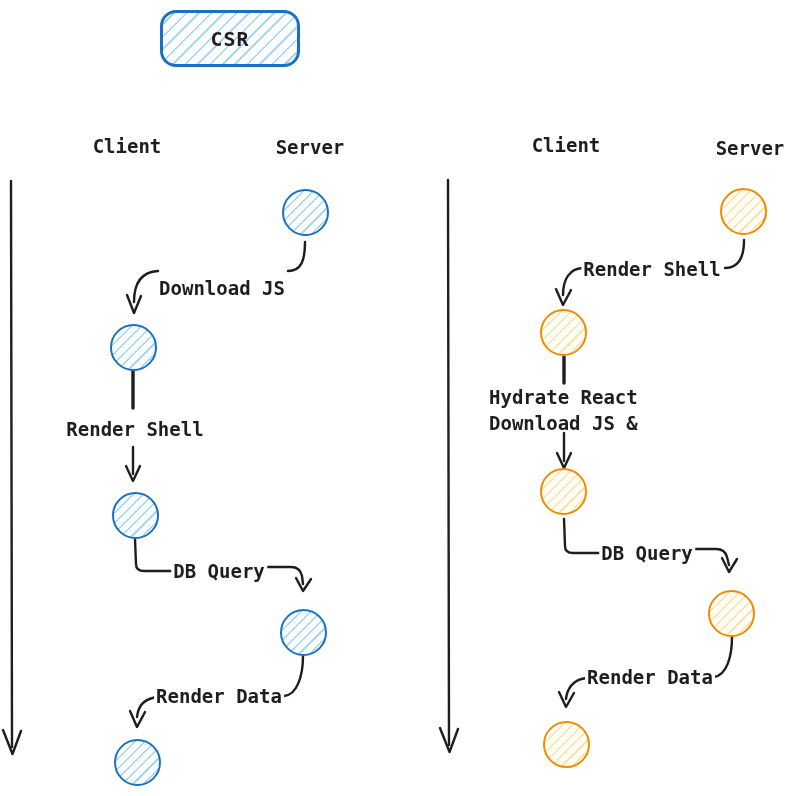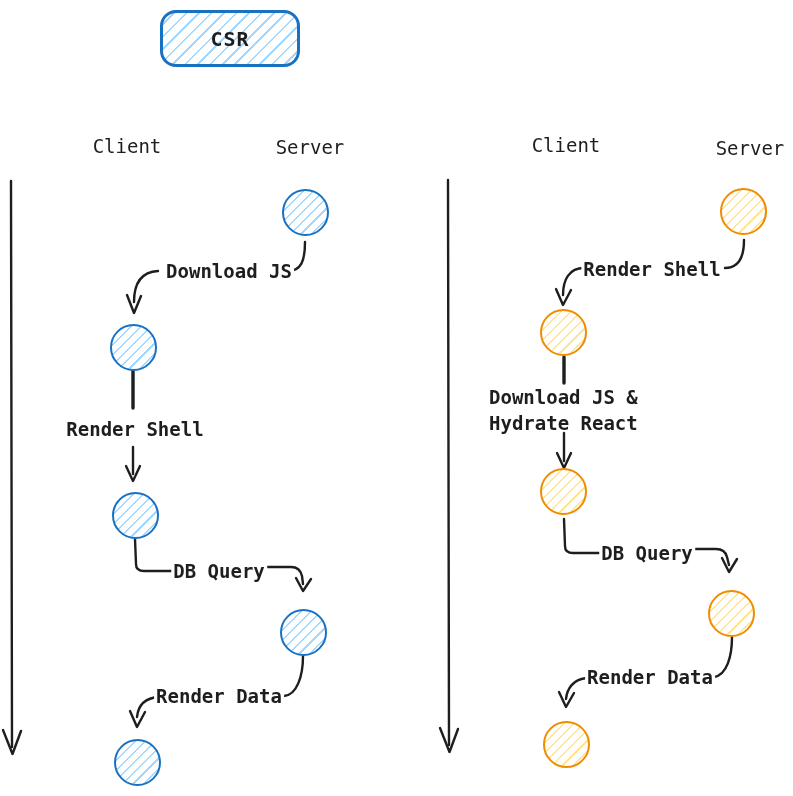--- a/index.html
+++ b/index.html
@@ -71,21 +71,21 @@
   .node.orange {
     border: 2.6px solid var(--ssr-stroke);
     background-image: repeating-linear-gradient(135deg,
       transparent 0px, transparent 5.6px,
       var(--ssr-hatch) 5.6px, var(--ssr-hatch) 7.2px);
   }
   .col-label {
     position: absolute;
     transform: translate(-50%, -50%);
     font-size: 19px;
-    font-weight: 400;
+    font-weight: 700;
     white-space: nowrap;
   }
   .elabel {
     position: absolute;
     transform: translate(-50%, -50%);
     font-size: 19px;
     font-weight: 600;
     white-space: nowrap;
     background: var(--background);
     padding: 0 2px;
@@ -158,26 +158,26 @@
   <div class="node blue" style="left:112px; top:492px;"></div>
   <div class="node blue" style="left:280px; top:609px;"></div>
   <div class="node blue" style="left:114px; top:739px;"></div>
 
   <div class="node orange" style="left:720px; top:188px;"></div>
   <div class="node orange" style="left:540px; top:309px;"></div>
   <div class="node orange" style="left:540px; top:468px;"></div>
   <div class="node orange" style="left:708px; top:590px;"></div>
   <div class="node orange" style="left:543px; top:721px;"></div>
 
-  <div class="elabel" style="left:222px; top:271px;margin-left:7px;">Download JS</div>
+  <div class="elabel" style="left:222px; top:288px;">Download JS</div>
   <div class="elabel" style="left:135px; top:429px;">Render Shell</div>
   <div class="elabel" style="left:219px; top:571px;">DB Query</div>
   <div class="elabel" style="left:219px; top:696px;">Render Data</div>
 
   <div class="elabel" style="left:652px; top:269px;">Render Shell</div>
   <div class="elabel block" style="left:489px; top:384px;">
+    <div>Hydrate React</div>
     <div>Download JS &amp;</div>
-    <div>Hydrate React</div>
   </div>
   <div class="elabel" style="left:647px; top:553px;">DB Query</div>
   <div class="elabel" style="left:650px; top:677px;">Render Data</div>
 
 </div>
 
 </body></html>

